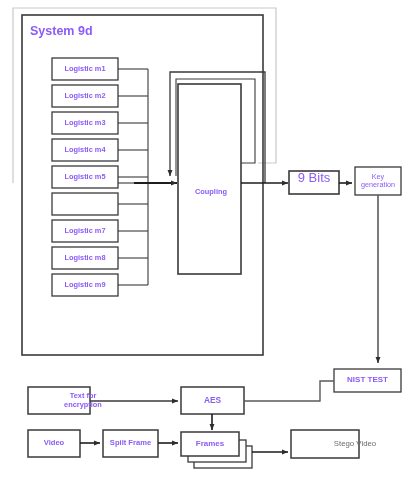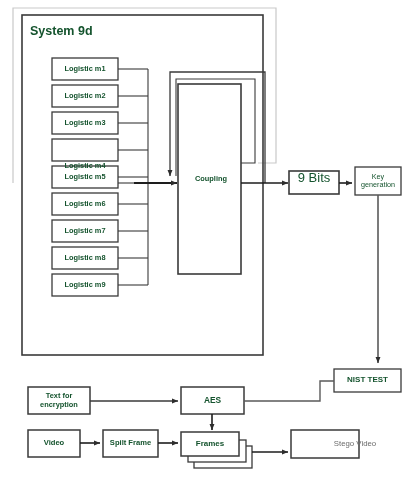--- a/index.html
+++ b/index.html
@@ -2,21 +2,21 @@
 <html><head>
 <meta charset="utf-8">
 <style>
   html,body{margin:0;padding:0;background:#ffffff;}
   body{width:408px;height:480px;position:relative;overflow:hidden;
        font-family:"Liberation Sans","DejaVu Sans",sans-serif;
        -webkit-font-smoothing:antialiased;}
   #canvas{position:absolute;left:0;top:0;width:408px;height:480px;}
   svg{position:absolute;left:0;top:0;width:408px;height:480px;}
   .lbl{position:absolute;display:flex;align-items:center;justify-content:center;
-       text-align:center;font-weight:bold;color:#14532d;line-height:1.12;
+       text-align:center;font-weight:bold;color:#8b5cf6;line-height:1.12;
        pointer-events:none;}
 </style>
 </head>
 <body>
 
 <div id="canvas">
 
   <svg viewBox="0 0 408 480">
     <defs>
       <marker id="ah" markerWidth="7" markerHeight="7" refX="6.4" refY="3" orient="auto" markerUnits="userSpaceOnUse">
@@ -106,32 +106,31 @@
     <path d="M252,452 L288,452" stroke="#1d1d1d" stroke-width="1.6" fill="none" marker-end="url(#ah)"></path>
 
     <rect x="291" y="430" width="68" height="28" fill="#ffffff" stroke="#3a3a3a" stroke-width="1.5"></rect>
   </svg>
 
   <div class="lbl" style="left:30px;top:22px;width:120px;height:18px;justify-content:flex-start;font-size:12.5px;">System 9d</div>
 
   <div class="lbl" style="left:52px;top:58px;width:66px;height:22px;font-size:7.4px;border-radius:10px;">Logistic m1</div>
   <div class="lbl" style="left:52px;top:85px;width:66px;height:22px;font-size:7.4px;">Logistic m2</div>
   <div class="lbl" style="left:52px;top:112px;width:66px;height:22px;font-size:7.4px;">Logistic m3</div>
-  <div class="lbl" style="left:52px;top:139px;width:66px;height:22px;font-size:7.4px;margin-top:16px;">Logistic m4</div>
+  <div class="lbl" style="left:52px;top:139px;width:66px;height:22px;font-size:7.4px;">Logistic m4</div>
   <div class="lbl" style="left:52px;top:166px;width:66px;height:22px;font-size:7.4px;border-radius:8px;">Logistic m5</div>
-  <div class="lbl" style="left:52px;top:193px;width:66px;height:22px;font-size:7.4px;">Logistic m6</div>
   <div class="lbl" style="left:52px;top:220px;width:66px;height:22px;font-size:7.4px;">Logistic m7</div>
   <div class="lbl" style="left:52px;top:247px;width:66px;height:22px;font-size:7.4px;border-radius:11px;">Logistic m8</div>
   <div class="lbl" style="left:52px;top:274px;width:66px;height:22px;font-size:7.4px;">Logistic m9</div>
 
-  <div class="lbl" style="left:178px;top:168px;width:66px;height:22px;font-size:7.4px;">Coupling</div>
+  <div class="lbl" style="left:178px;top:181px;width:66px;height:22px;font-size:7.4px;">Coupling</div>
   <div class="lbl" style="left:289px;top:167px;width:50px;height:23px;font-size:13px;font-weight:normal;">9 Bits</div>
   <div class="lbl" style="left:357px;top:167px;width:42px;height:28px;font-size:7.2px;font-weight:normal;">Key generation</div>
   <div class="lbl" style="left:334px;top:369px;width:67px;height:23px;font-size:8px;">NIST TEST</div>
 
-  <div class="lbl" style="left:30px;top:387px;width:58px;height:27px;font-size:7.4px;">Text for encryption</div>
+  <div class="lbl" style="left:30px;top:387px;width:58px;height:27px;font-size:7.4px;padding-left:24px;">Text for encryption</div>
   <div class="lbl" style="left:181px;top:387px;width:63px;height:27px;font-size:8.4px;">AES</div>
   <div class="lbl" style="left:28px;top:430px;width:52px;height:27px;font-size:7.6px;">Video</div>
   <div class="lbl" style="left:103px;top:430px;width:55px;height:27px;font-size:7.6px;">Spilt Frame</div>
   <div class="lbl" style="left:181px;top:432px;width:58px;height:24px;font-size:8px;">Frames</div>
   <div class="lbl" style="left:291px;top:430px;width:68px;height:28px;font-size:7.8px;font-weight:normal;color:#6b6b6b;padding-left:30px;">Stego Video</div>
 
 </div>
 
 </body></html>

